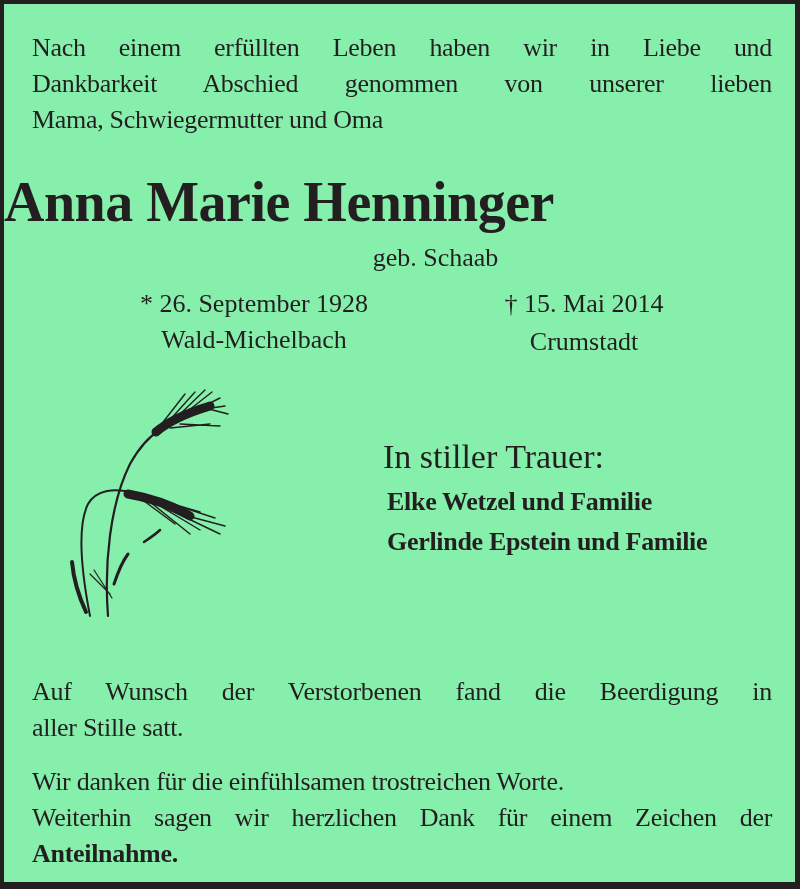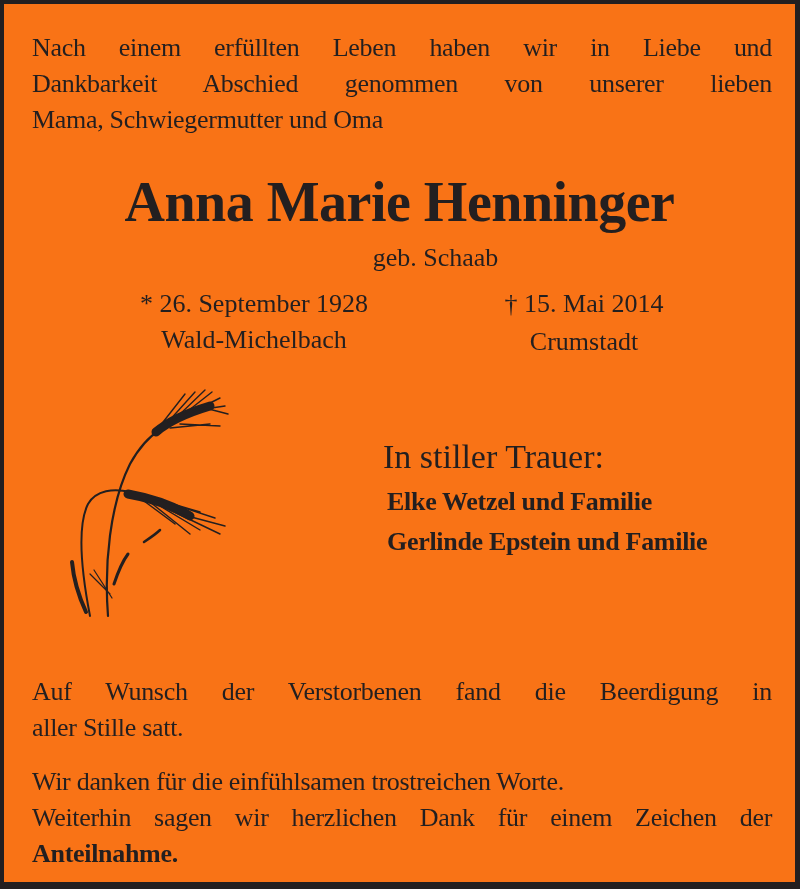--- a/index.html
+++ b/index.html
@@ -1,24 +1,24 @@
 <!DOCTYPE html>
 <html><head>
   <meta charset="utf-8">
   <style>
     html, body { margin: 0; padding: 0; background: #231f20; }
     body { width: 800px; height: 889px; position: relative; overflow: hidden; }
     .frame {
       position: absolute; left: 4px; top: 4px; width: 791px; height: 878px;
-      background: #f97316;
+      background: #86efac;
     }
     .serif { font-family: "Liberation Serif", "DejaVu Serif", serif; color: #231f20; }
     .just { position: absolute; left: 28px; width: 740px; font-size: 26px; line-height: 36px; text-align: justify; text-align-last: justify; letter-spacing: -0.3px; }
     .line { position: absolute; left: 28px; font-size: 26px; line-height: 36px; letter-spacing: -0.3px; white-space: nowrap; }
-    .name { position: absolute; left: 0; width: 791px; top: 160px; text-align: center; font-size: 56px; font-weight: bold; line-height: 76px; letter-spacing: -0.5px; }
+    .name { position: absolute; left: 0; width: 791px; top: 160px; text-align: left; font-size: 56px; font-weight: bold; line-height: 76px; letter-spacing: -0.5px; }
     .maiden { position: absolute; left: 0; width: 791px; top: 236px; text-align: center; font-size: 26px; line-height: 36px; margin-left: 36px; }
     .birth, .death { position: absolute; font-size: 26px; line-height: 36px; text-align: center; white-space: nowrap; }
     .birth { left: 100px; width: 300px; }
     .death { left: 430px; width: 300px; }
     .mourn-label { position: absolute; left: 379px; top: 435px; font-size: 34px; line-height: 36px; }
     .mourner { position: absolute; left: 383px; font-size: 26px; font-weight: bold; line-height: 40px; white-space: nowrap; letter-spacing: -0.3px; }
     .wheat { position: absolute; left: 56px; top: 380px; width: 180px; height: 240px; }
   </style>
 </head>
 <body>

